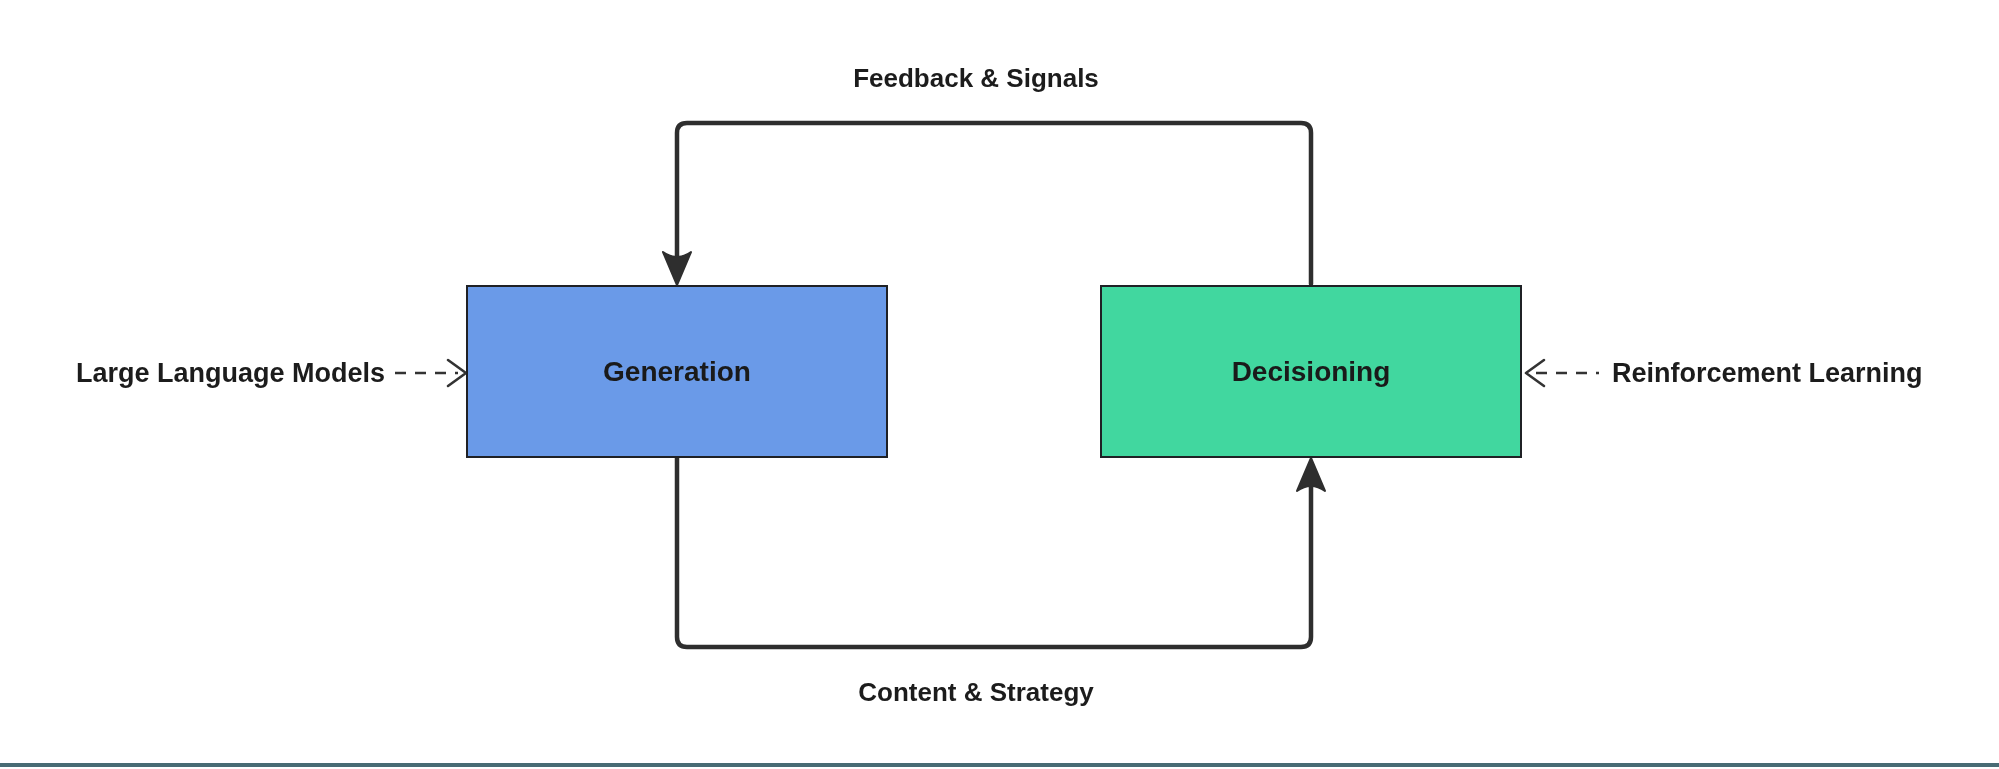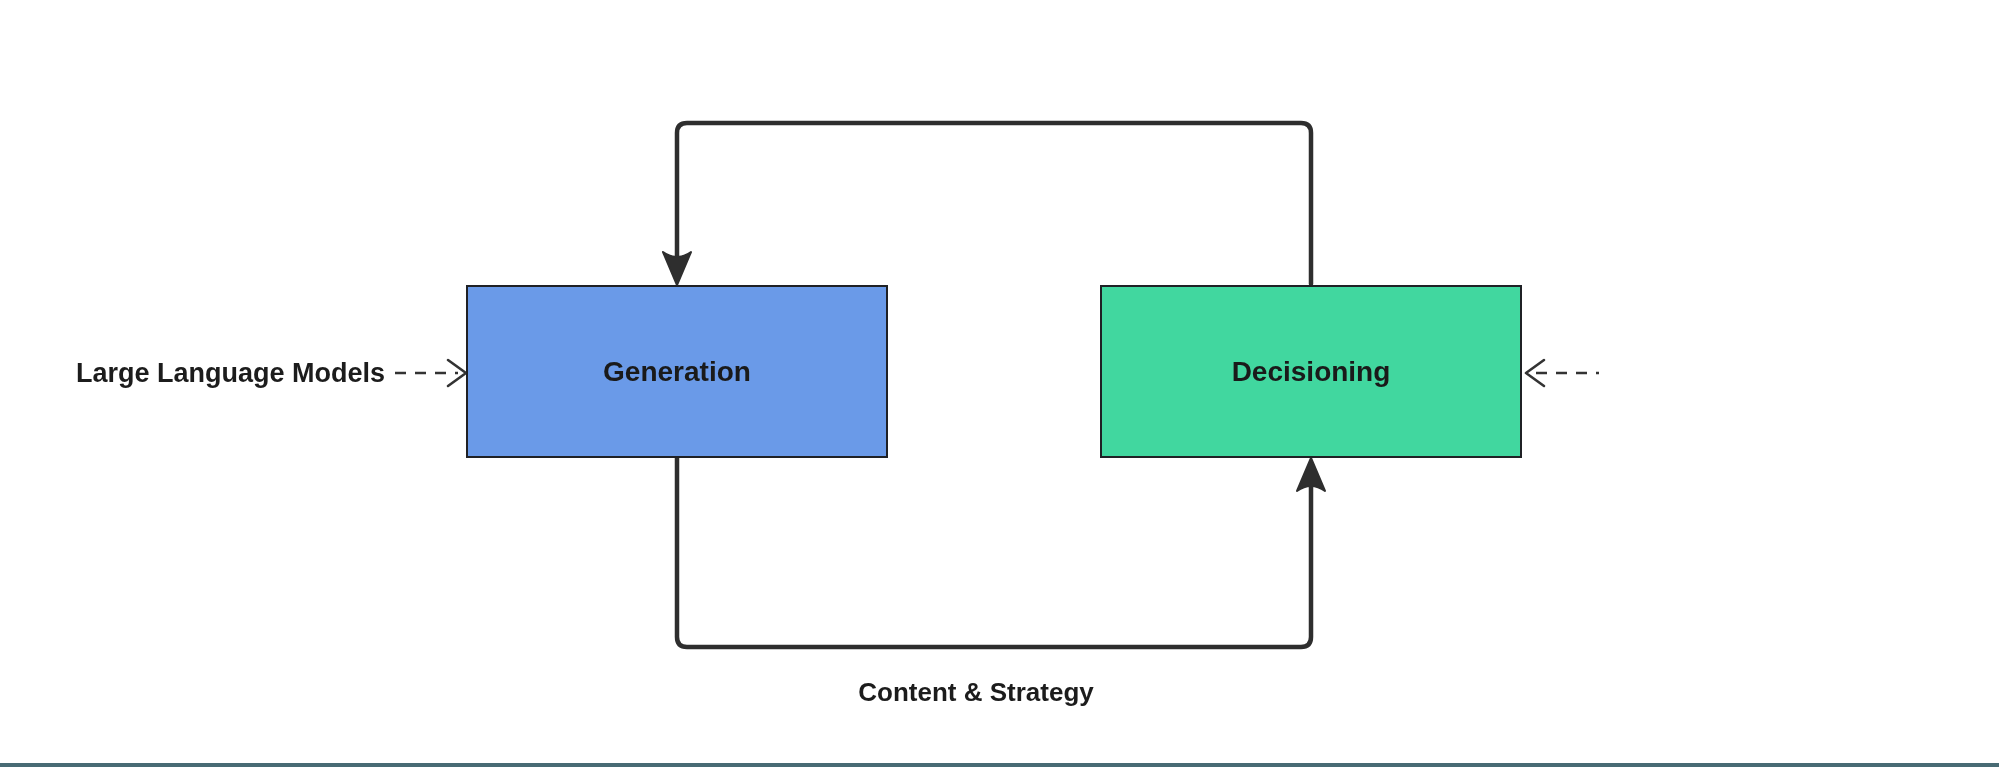--- a/index.html
+++ b/index.html
@@ -76,20 +76,22 @@
   </svg>
 
   <div class="node" id="node-decisioning">
     <span>Decisioning</span>
   </div>
 
   <div class="node" id="node-generation">
     <span>Generation</span>
   </div>
 
+  <div class="edge-label" id="label-feedback">Feedback &amp; Signals</div>
 
   <div class="edge-label" id="label-content">Content &amp; Strategy</div>
 
   <div class="side-label" id="label-llm">Large Language Models</div>
 
+  <div class="side-label" id="label-rl">Reinforcement Learning</div>
 
   <div id="bottom-divider"></div>
 </div>
 
 </body></html>

